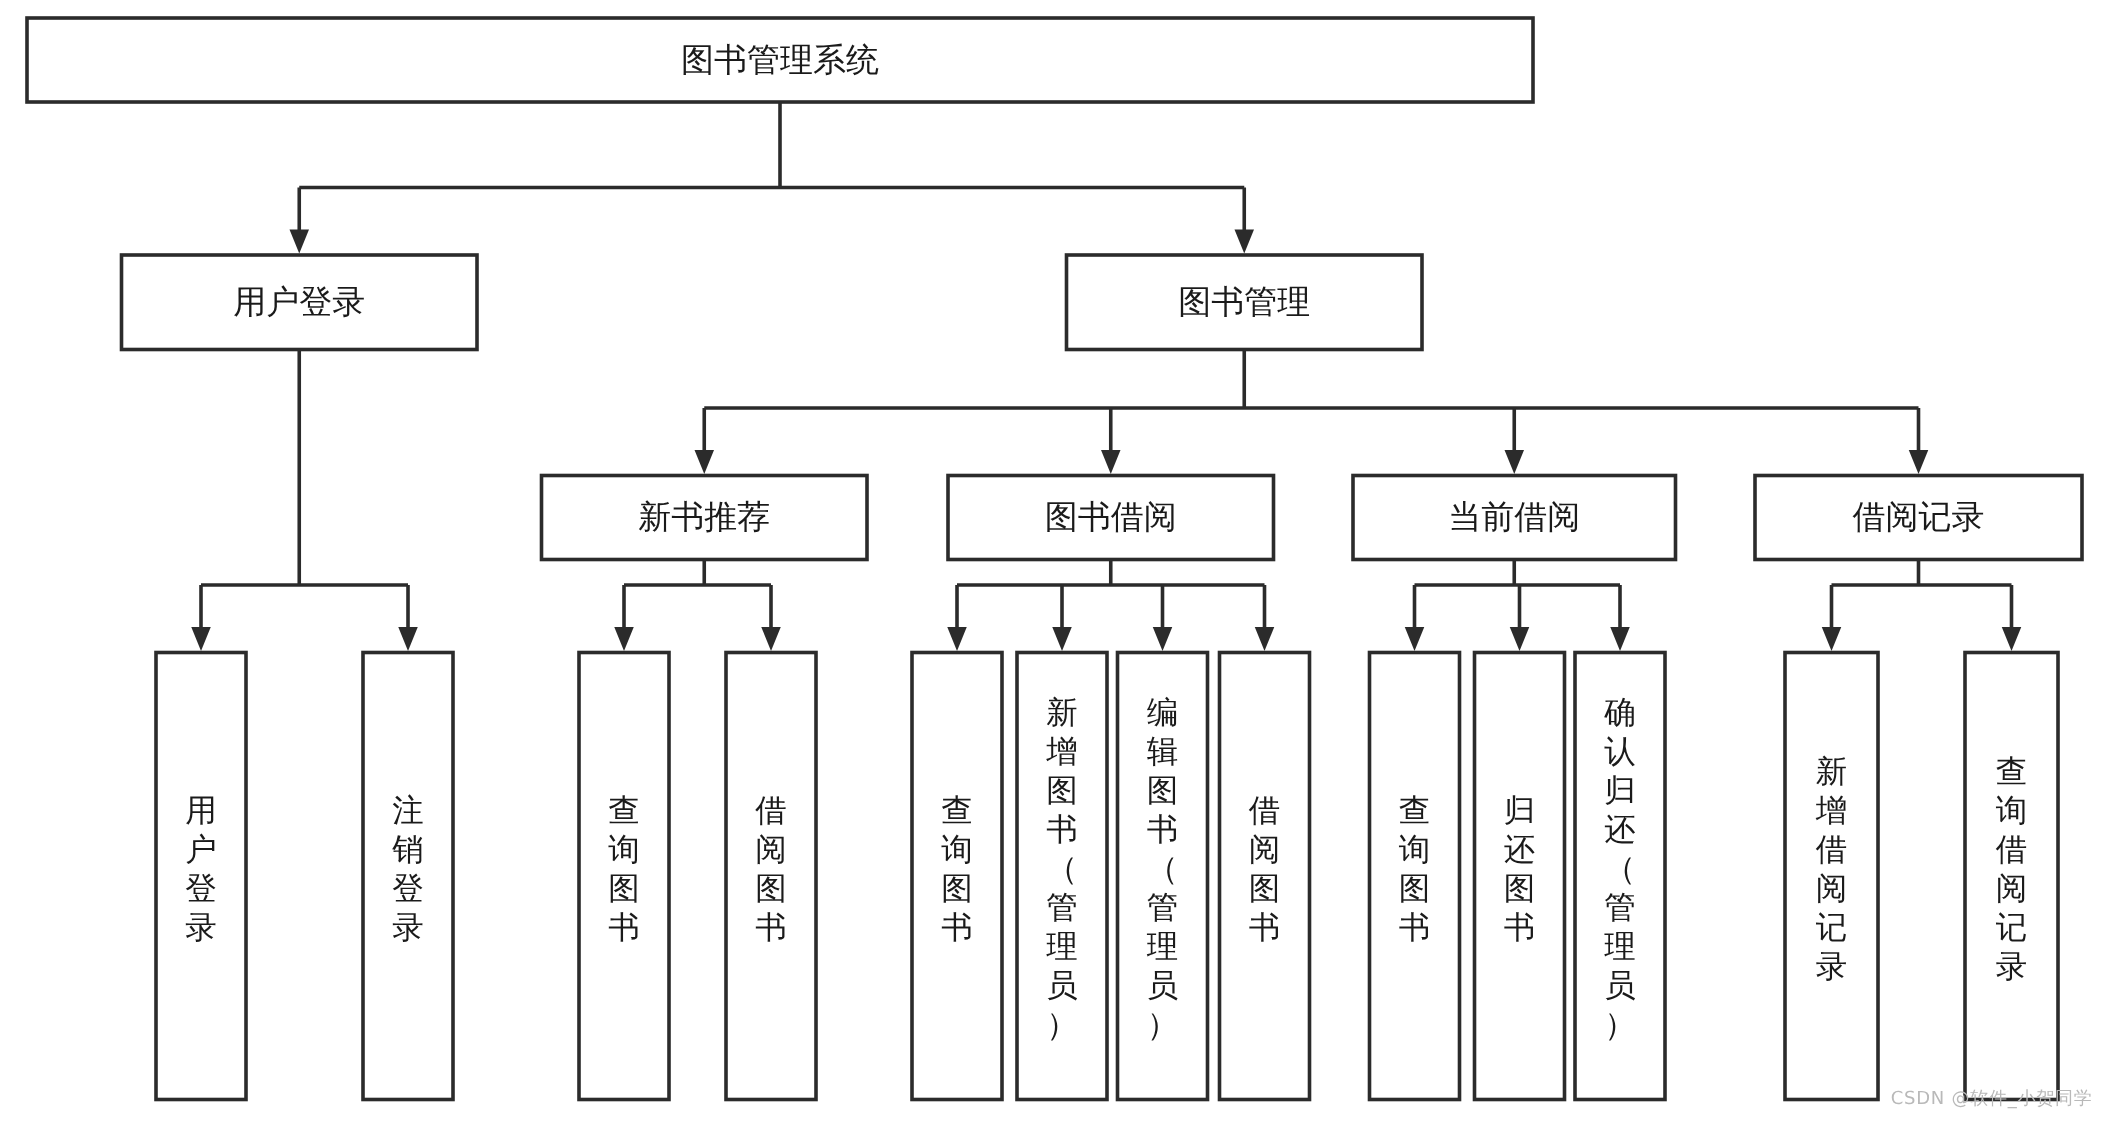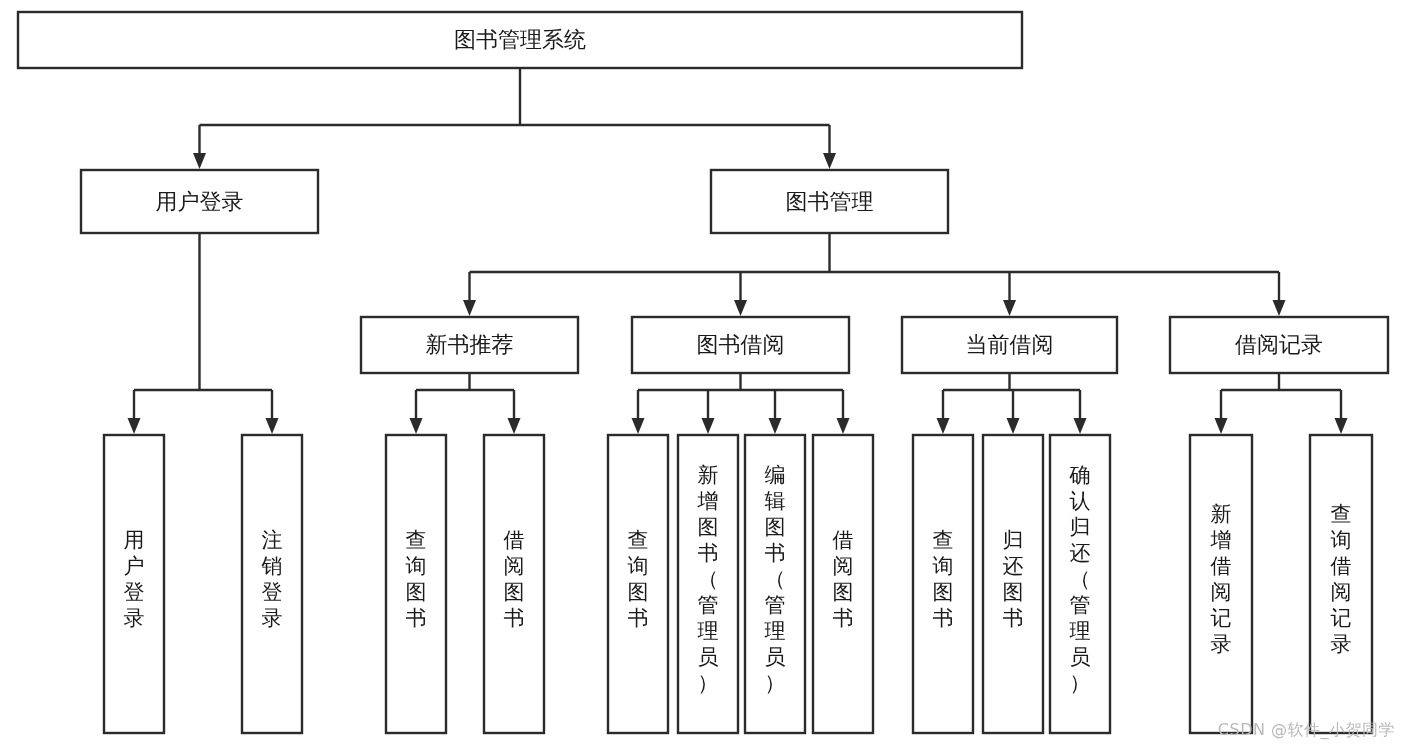--- a/index.html
+++ b/index.html
@@ -53,21 +53,21 @@
     font-family: "DejaVu Sans", "Liberation Sans", sans-serif;
     fill: #1a1a1a;
     font-size: 21px;
     text-anchor: middle;
   }
   .watermark {
     position: absolute;
     right: 10px;
     bottom: 6px;
     font-family: "DejaVu Sans", "Liberation Sans", sans-serif;
-    font-size: 16px;
+    font-size: 12px;
     color: #b9b9b9;
     white-space: nowrap;
     letter-spacing: 0.5px;
     pointer-events: none;
   }
 </style>
 </head>
 <body>
 
 <div id="diagram-root">

